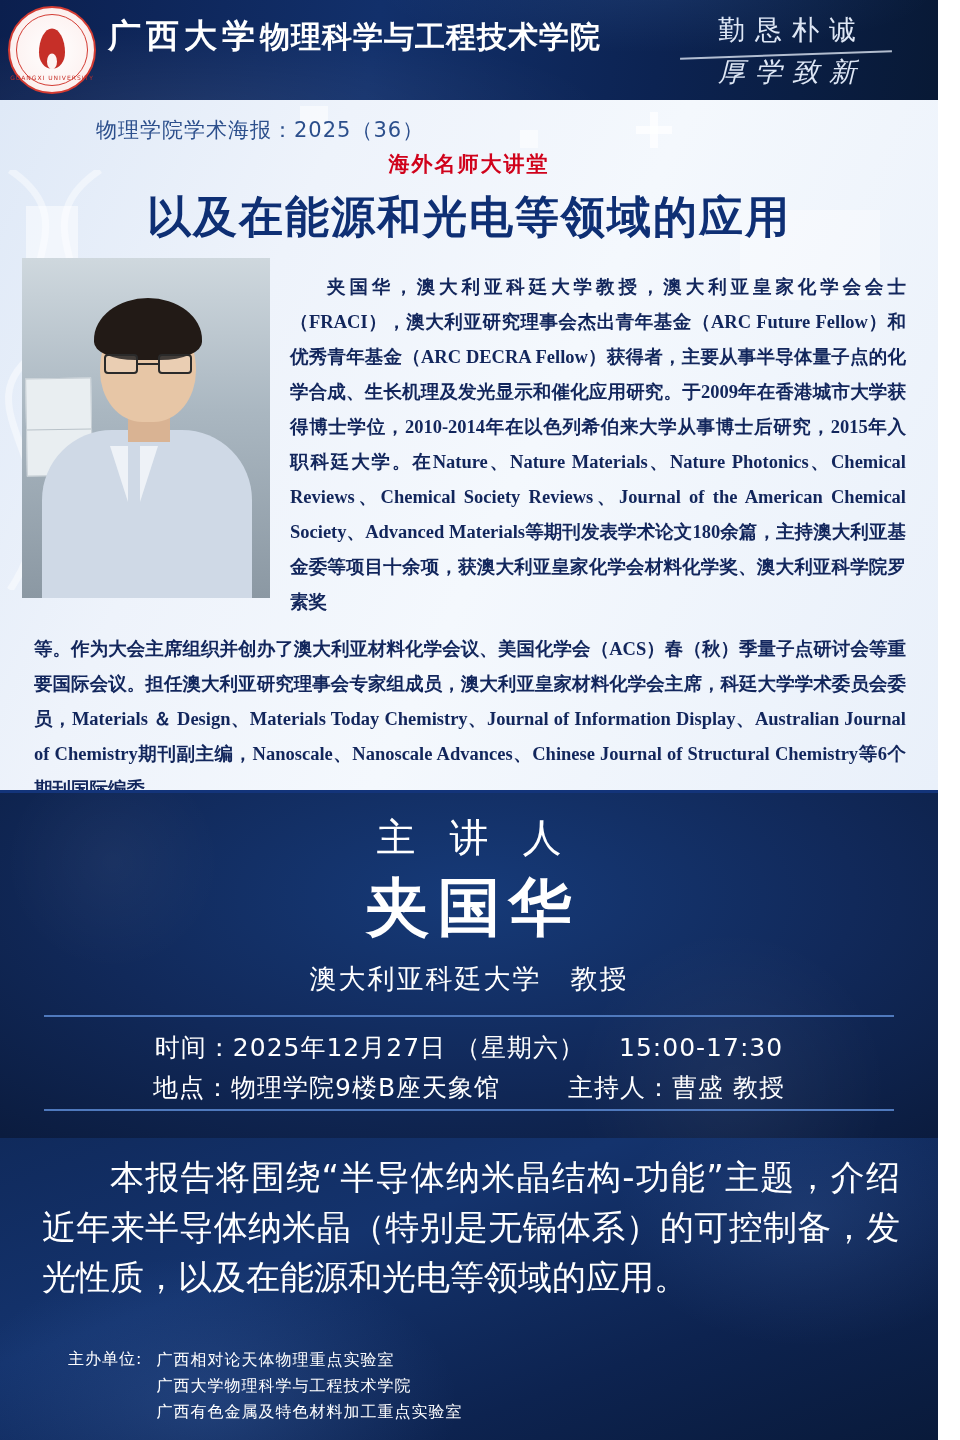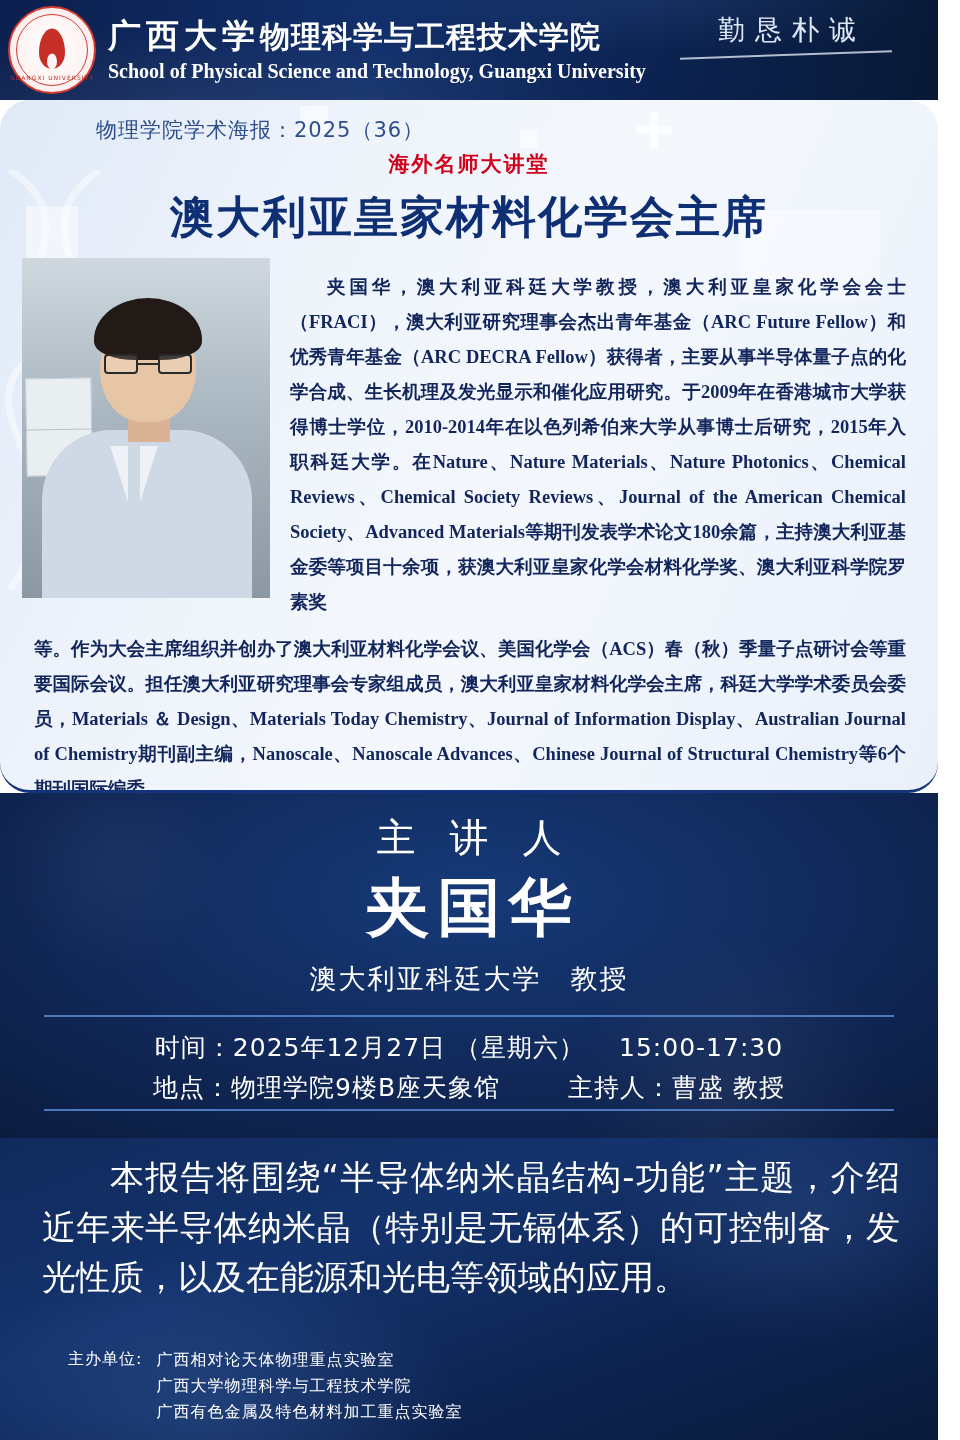--- a/index.html
+++ b/index.html
@@ -142,21 +142,20 @@
   }
 
   
   .top-section {
     position: relative;
     height: 690px;
     background:
       linear-gradient(115deg, #dfe9f7 0%, #eef3fb 28%, #f4f8fd 55%, #e9f0fa 100%);
     overflow: hidden;
     border-bottom: 3px solid #13347a;
-    border-radius: 30px;
   }
   .deco {
     position: absolute;
     background: rgba(255,255,255,0.55);
     pointer-events: none;
   }
   .deco-cross {
     position: absolute;
     pointer-events: none;
   }
@@ -482,25 +481,25 @@
 
     <div class="seal">
       <div class="seal-inner"></div>
       <div class="seal-text">GUANGXI UNIVERSITY</div>
     </div>
 
     <div class="univ-cn">
       <span class="big">广西大学</span><span>物理科学与工程技术学院</span>
     </div>
 
-    <div class="univ-en">School of Physical Science and Technology, Guangxi University</div>
 
     <div class="motto">
       <div class="motto-l1">勤恳朴诚</div>
       <div class="motto-stroke"></div>
+      <div class="motto-l2">厚学致新</div>
     </div>
   </div>
 
   <div class="top-section">
 
     <div class="deco" style="left:300px;top:6px;width:28px;height:28px;"></div>
     <div class="deco" style="left:520px;top:30px;width:18px;height:18px;"></div>
     <div class="deco-cross" style="left:636px;top:12px;width:36px;height:36px;">
       <span style="left:14px;top:0;width:8px;height:36px;"></span>
       <span style="left:0;top:14px;width:36px;height:8px;"></span>
@@ -512,21 +511,21 @@
     <div class="deco" style="left:26px;top:106px;width:52px;height:52px;background:rgba(255,255,255,0.5);"></div>
     <div class="deco" style="left:740px;top:110px;width:140px;height:90px;background:rgba(255,255,255,0.35);"></div>
 
     <svg class="dna" viewBox="0 0 150 420" preserveAspectRatio="none">
       <path d="M20,0 C110,60 -10,120 80,180 C170,240 30,300 110,420" stroke="#ffffff" stroke-width="7" fill="none" opacity="0.8"></path>
       <path d="M110,0 C20,60 140,120 50,180 C-40,240 100,300 20,420" stroke="#ffffff" stroke-width="7" fill="none" opacity="0.8"></path>
     </svg>
 
     <div class="poster-no">物理学院学术海报：2025（36）</div>
     <div class="series-title">海外名师大讲堂</div>
-    <div class="main-title">澳大利亚皇家材料化学会主席</div>
+    <div class="main-title">以及在能源和光电等领域的应用</div>
 
     <div class="portrait">
       <div class="wall"></div>
       <div class="shelf"></div>
       <div class="body"></div>
       <div class="neck"></div>
       <div class="collar-l"></div>
       <div class="collar-r"></div>
       <div class="head"></div>
       <div class="hair"></div>

